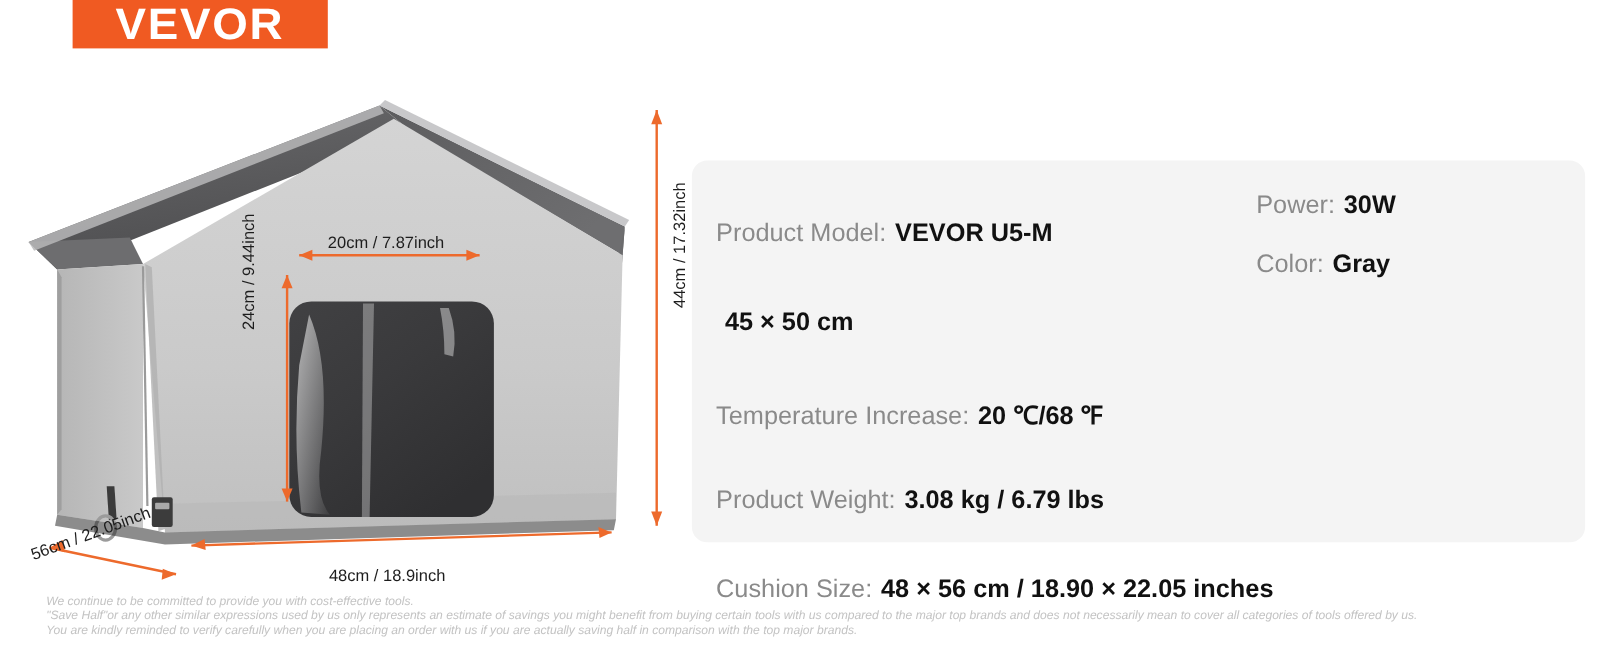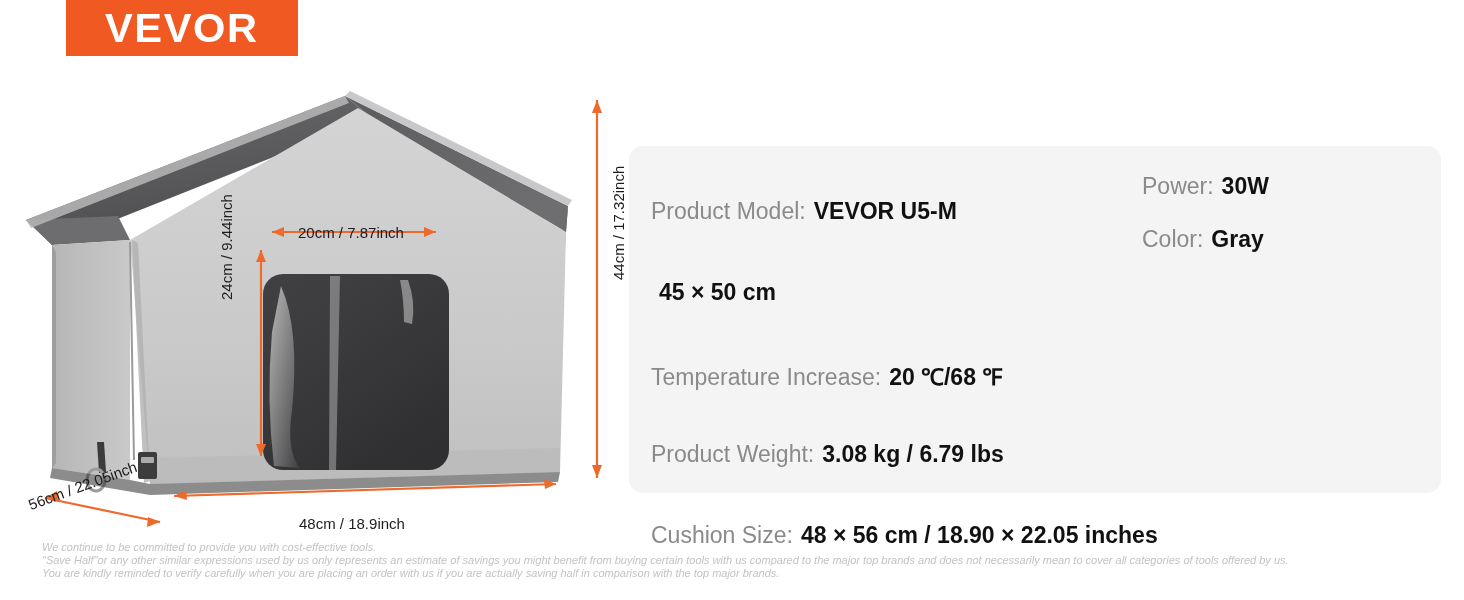--- a/index.html
+++ b/index.html
@@ -7,40 +7,40 @@
     width: 1464px; height: 600px;
     background: #ffffff;
     font-family: "Liberation Sans", sans-serif;
     overflow: hidden;
   }
   #page { position: relative; width: 1464px; height: 600px; background: #fff; }
 
   
   .brand {
     position: absolute; left: 66px; top: 0px;
-    width: 232px; height: 56px;
+    width: 232px; height: 44px;
     background: #F05A22;
     display: flex; align-items: center; justify-content: center;
   }
   .brand-word {
     color: #ffffff; font-weight: 700; font-size: 40px;
     letter-spacing: 1.5px; font-family: "Liberation Sans", sans-serif;
     transform: scaleX(1.04);
   }
 
   
   .photo { position: absolute; left: 0px; top: 80px; width: 620px; height: 460px; }
   .photo svg { display: block; }
 
   
   .dim-label {
     position: absolute; color: #1d1d1d; font-size: 15px;
     white-space: nowrap; font-family: "Liberation Sans", sans-serif;
   }
-  .dim-top     { left: 298px; top: 224px; }
+  .dim-top     { left: 298px; top: 212px; }
   .dim-left    { left: 218px; top: 300px; transform: rotate(-90deg); transform-origin: left top; }
   .dim-height  { left: 610px; top: 280px; transform: rotate(-90deg); transform-origin: left top; }
   .dim-width   { left: 299px; top: 515px; }
   .dim-depth   { left: 26px;  top: 497px; transform: rotate(-20deg); transform-origin: left top; }
 
   
   .spec-panel {
     position: absolute; left: 629px; top: 146px;
     width: 812px; height: 347px;
     background: #f4f4f4; border-radius: 14px;

